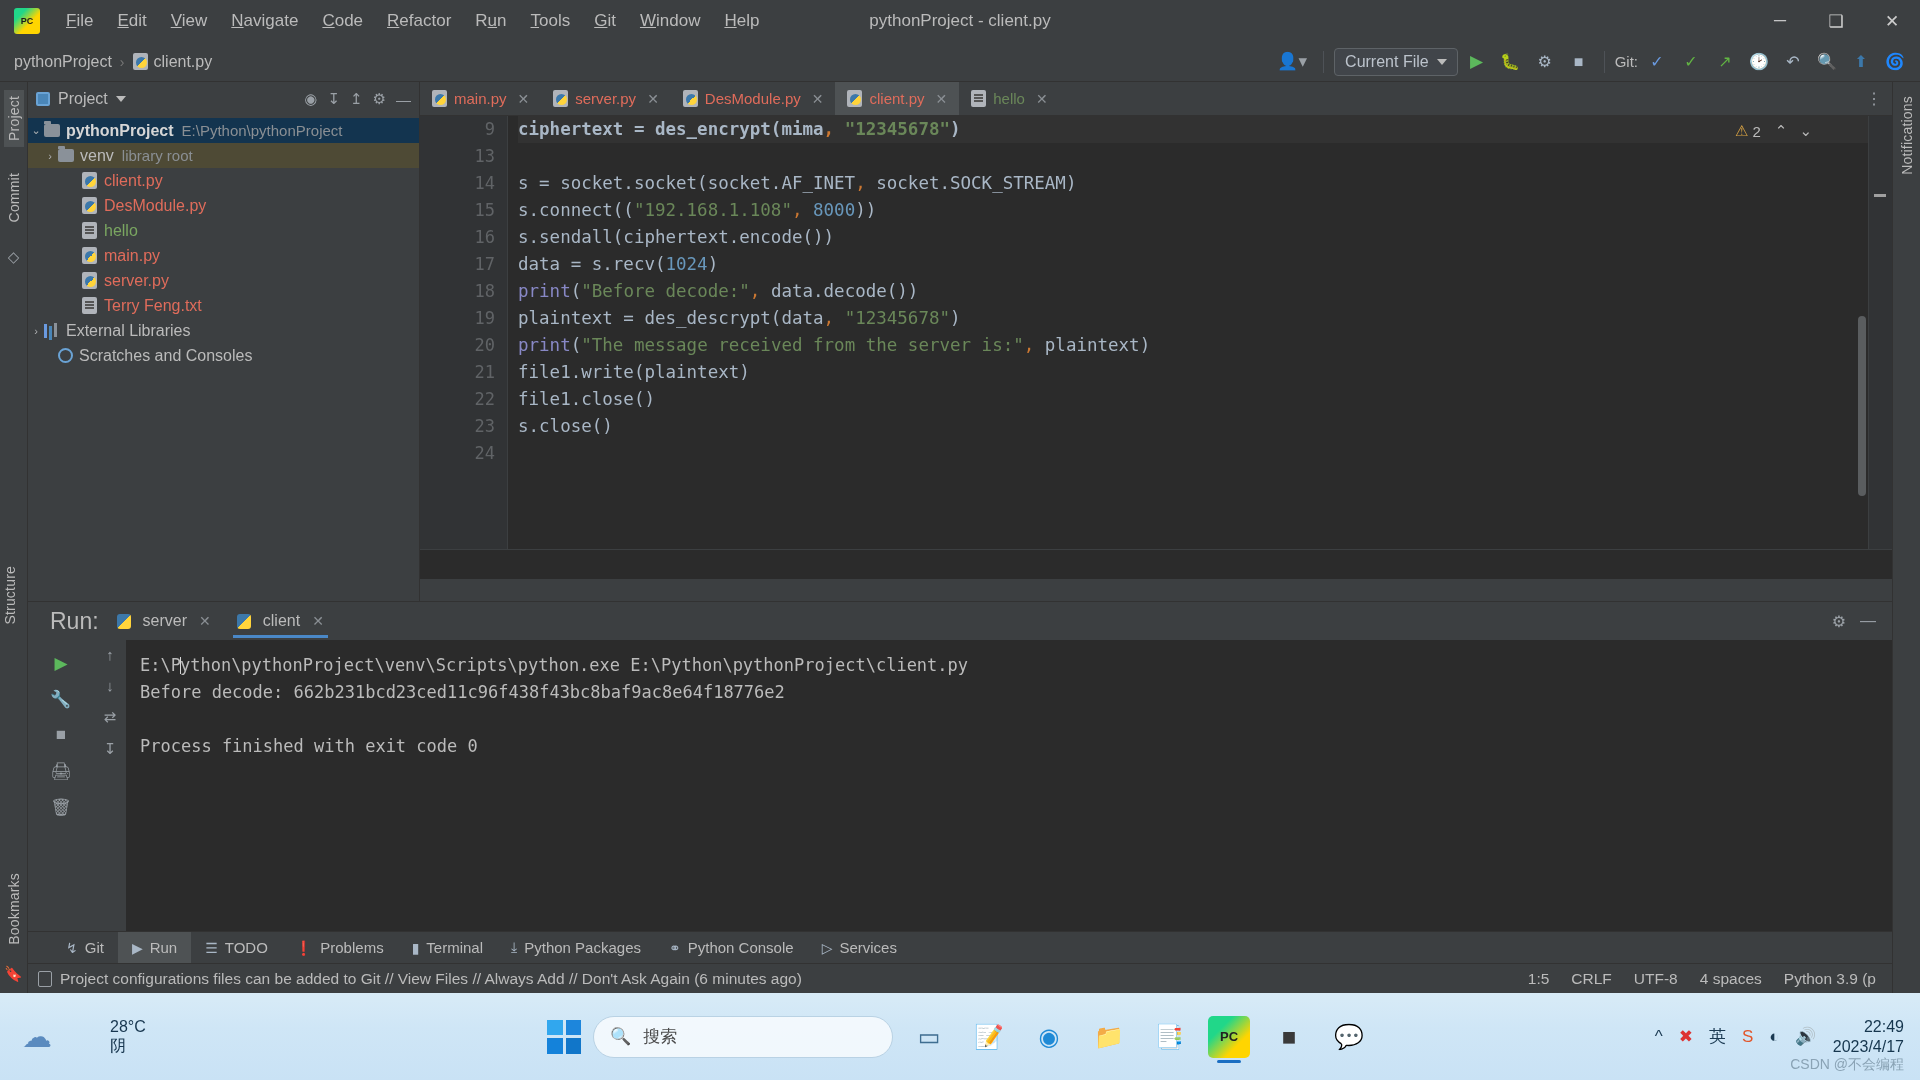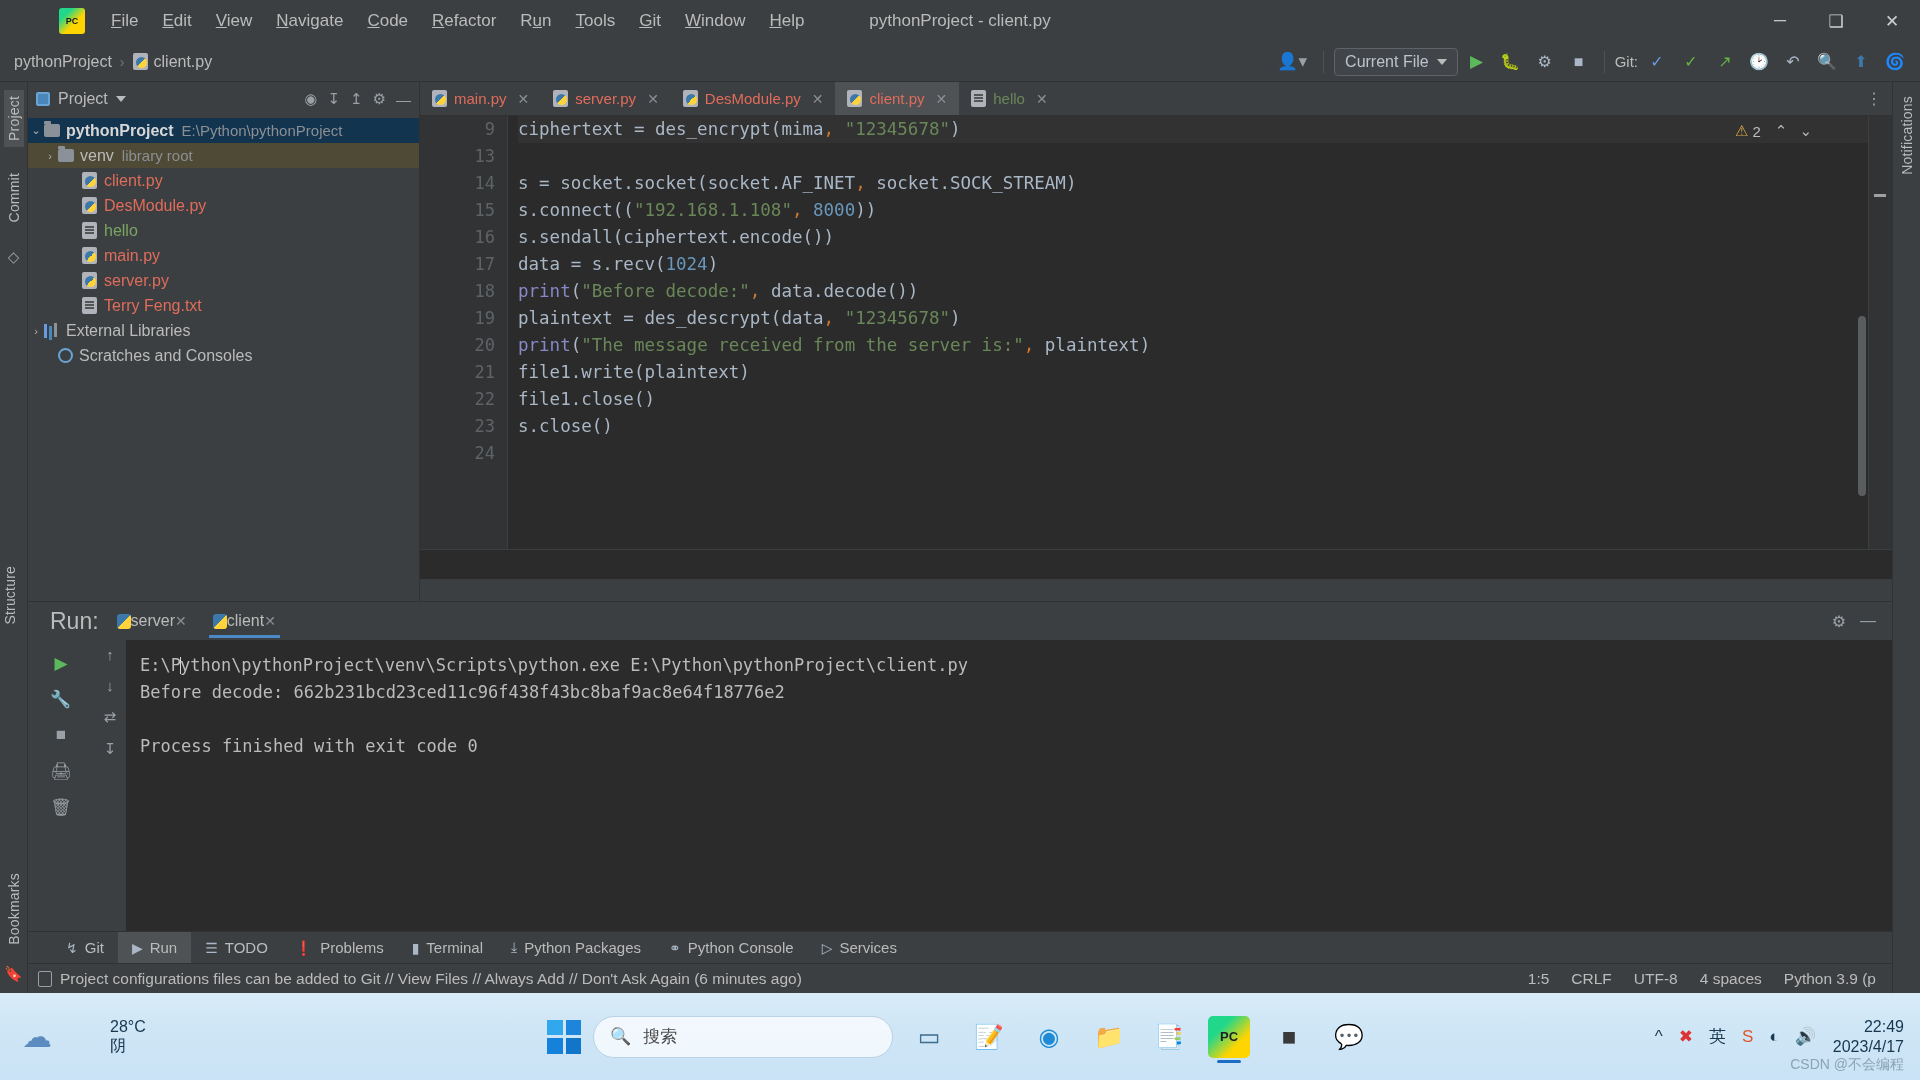--- a/index.html
+++ b/index.html
@@ -13,21 +13,21 @@
     position: absolute; left: 0; top: 0;
     width: 1920px; height: 993px;
     background: #3c3f41;
     display: flex; flex-direction: column;
   }
 
   
   .titlebar {
     height: 42px; background: #3c3f41;
     display: flex; align-items: center;
-    flex: none; position: relative; padding-left: 45px;
+    flex: none; position: relative;
   }
   .pc-logo {
     width: 26px; height: 26px; margin-left: 14px; margin-right: 14px;
     background: linear-gradient(135deg,#21d789 0%, #21d789 25%, #ffd500 60%, #ffd500 100%);
     border-radius: 3px; position: relative;
     display: flex; align-items: center; justify-content: center;
   }
   .pc-logo::after {
     content: "PC"; font-size: 9px; font-weight: bold; color: #1b1b1b;
     font-family: "Liberation Sans", sans-serif;
@@ -180,21 +180,21 @@
     font-family: "DejaVu Sans Mono", monospace; font-size: 17px; color: #606366;
     text-align: right; padding-top: 0px; padding-right: 12px;
     border-right: 1px solid #3c3f41;
   }
   .gutter div { height: 27px; line-height: 27px; }
   .code {
     flex: 1; font-family: "DejaVu Sans Mono", monospace; font-size: 17.5px;
     color: #a9b7c6; padding-left: 10px; position: relative; overflow: hidden;
   }
   .code div { height: 27px; line-height: 27px; white-space: pre; }
-  .code .cur { background: #323232; }
+  .code .cur { background: #323232; font-weight: bold; }
   .k-fn { color: #8888c6; }
   .k-str { color: #6a8759; }
   .k-num { color: #6897bb; }
   .k-com { color: #cc7832; }
   .warn-badge {
     position: absolute; right: 80px; top: 6px;
     display: flex; align-items: center; gap: 4px; color: #bbbbbb; font-size: 15px;
   }
   .warn-tri { color: #d9a343; font-size: 15px; }
   .err-strip {
@@ -212,21 +212,21 @@
   .run-pane {
     height: 330px; background: #3c3f41; display: flex; flex-direction: column; flex: none;
     border-top: 1px solid #323232;
   }
   .run-head {
     height: 38px; display: flex; align-items: center; gap: 10px; padding-left: 22px;
     background: #3c3f41; flex: none;
   }
   .run-label { color: #bbbbbb; font-size: 23px; }
   .run-tab {
-    display: flex; align-items: center; gap: 0; font-size: 16px; color: #bbbbbb;
+    display: flex; align-items: center; gap: 12px; font-size: 16px; color: #bbbbbb;
     padding: 6px 8px; position: relative; justify-content: space-between;
   }
   .run-tab .py-small {
     width: 14px; height: 15px; position: relative; display:inline-block;
   }
   .run-tab .py-small::before {
     content:""; position:absolute; inset:0; border-radius: 3px;
     background: linear-gradient(135deg,#3c78aa 0 50%, #ffd43b 50% 100%);
   }
   .run-tab.active::after {

